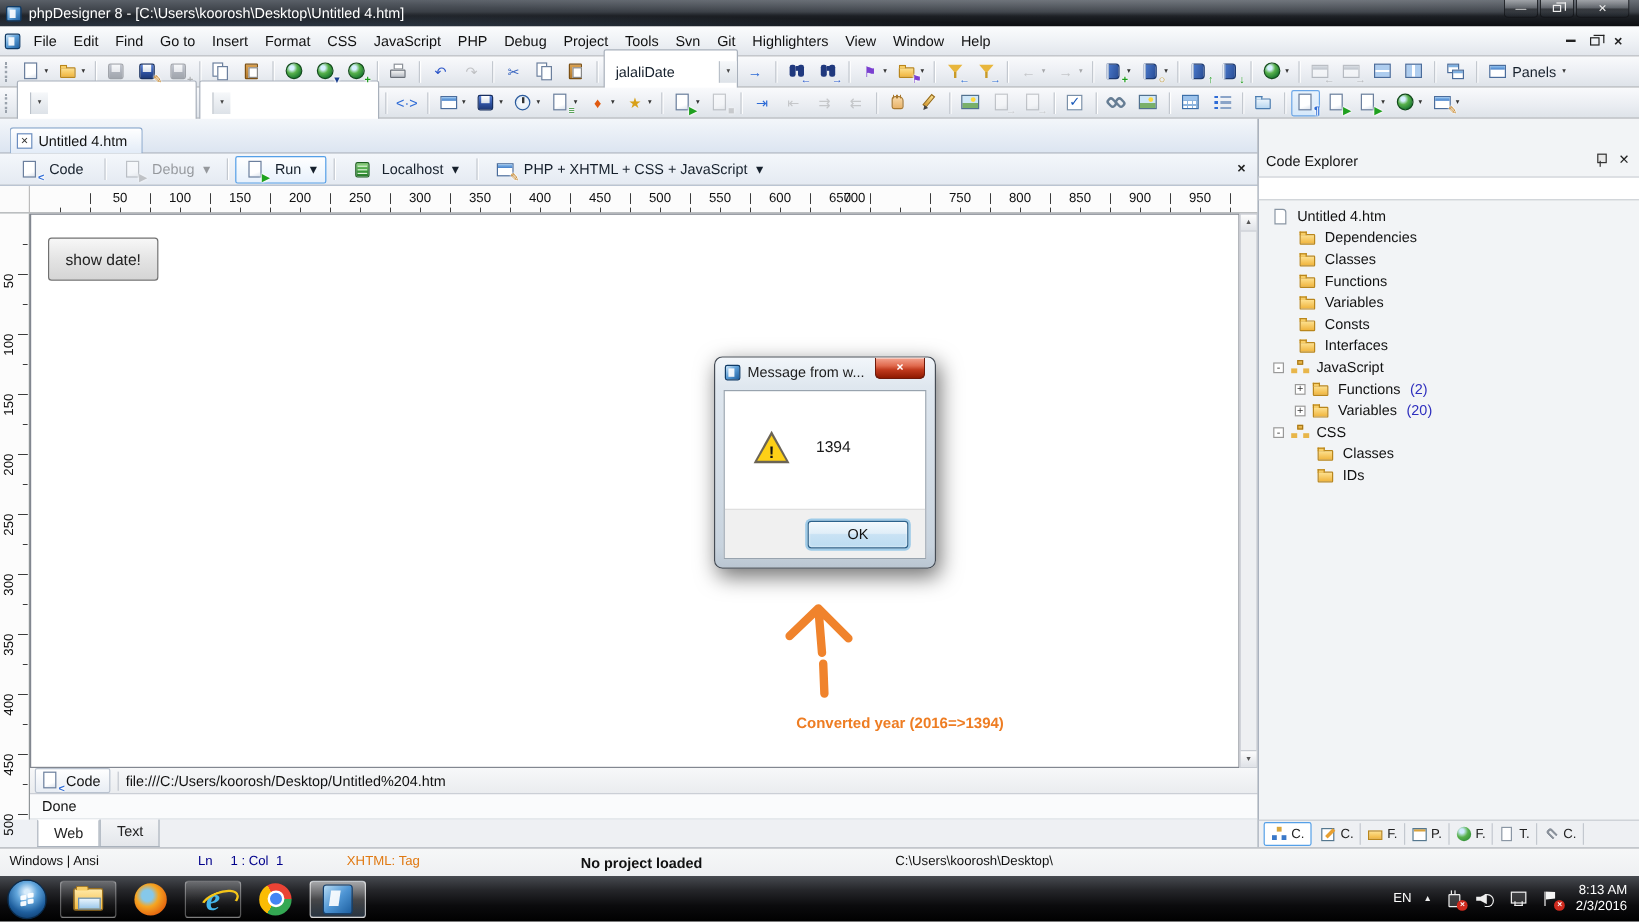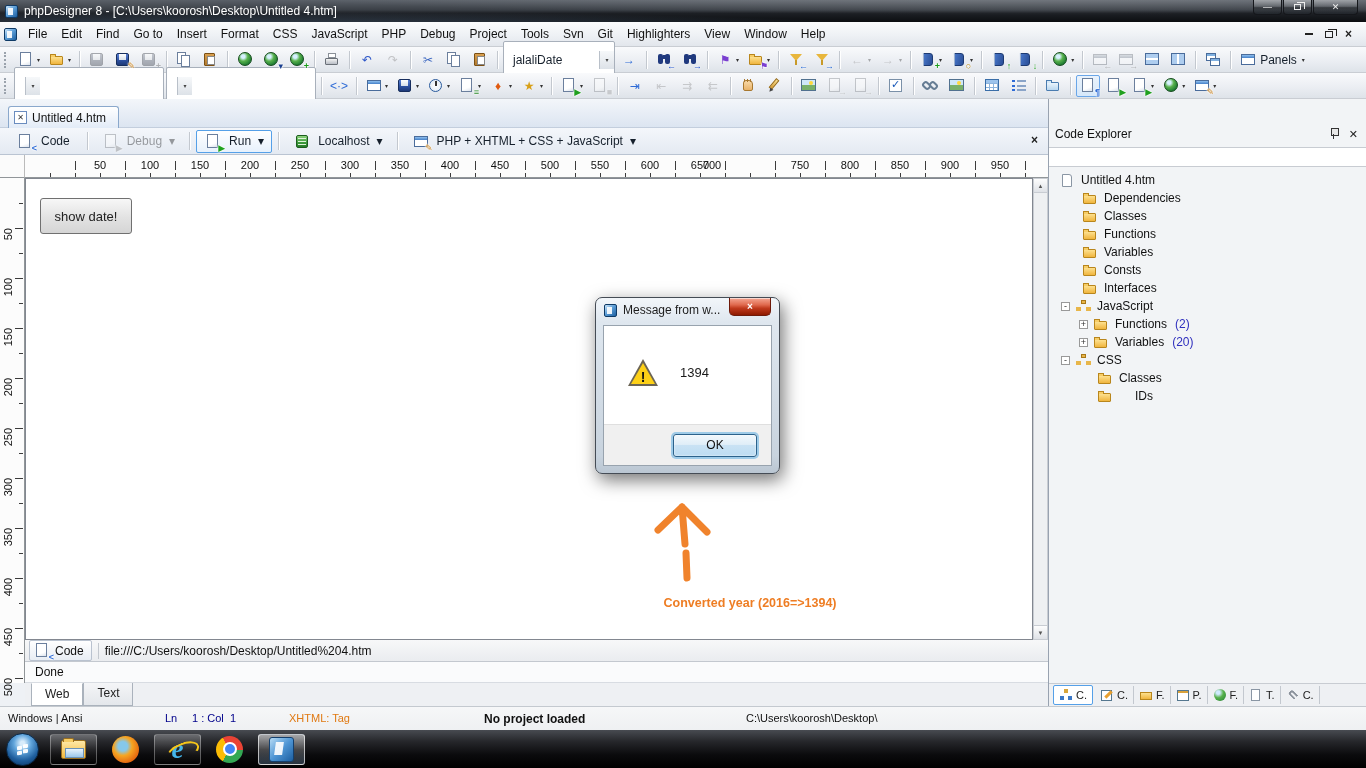--- a/index.html
+++ b/index.html
@@ -1344,21 +1344,21 @@
 
         </div>
 
         <div class="tnode" style="padding-left: 48px;">
 
           <span class="ti ti-folder"></span>
           <span>Classes</span>
 
         </div>
 
-        <div class="tnode" style="padding-left: 48px; gap: 16px;">
+        <div class="tnode" style="padding-left: 48px;">
 
           <span class="ti ti-folder"></span>
           <span>IDs</span>
 
         </div>
 
     </div>
     <div class="panel-tabs">
 
         <span class="ptab active">
@@ -1424,15 +1424,31 @@
       </span>
 
       <span class="tk-item">
         <span class="tk tk-chrome"></span>
       </span>
 
       <span class="tk-item tk-btn active">
         <span class="tk tk-phpd"></span>
       </span>
 
+    <div class="tray">
+      <span>EN</span>
+      <span class="tray-up">▲</span>
+      <span class="tr tr-power">
+          <span class="badge">×</span>
+        </span>
+      <span class="tr tr-vol"></span>
+      <span class="tr tr-net"></span>
+      <span class="tr tr-flag">
+          <span class="badge">×</span>
+        </span>
+      <span class="tray-clock">
+        <div>8:13 AM</div>
+        <div>2/3/2016</div>
+      </span>
+    </div>
   </div>
 
 </div>
 
 </body></html>

